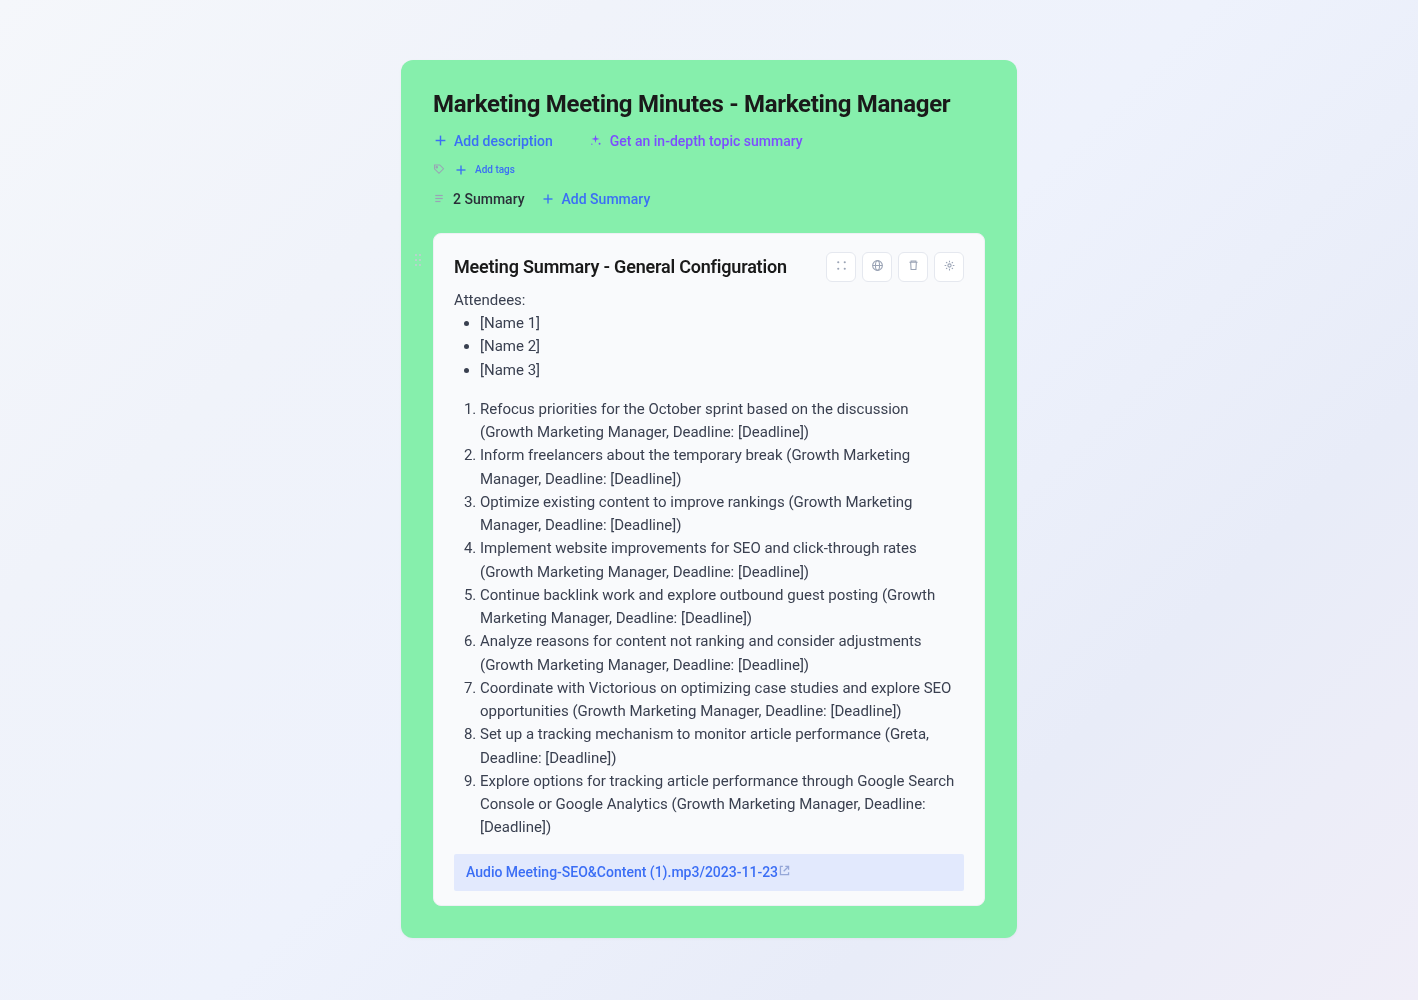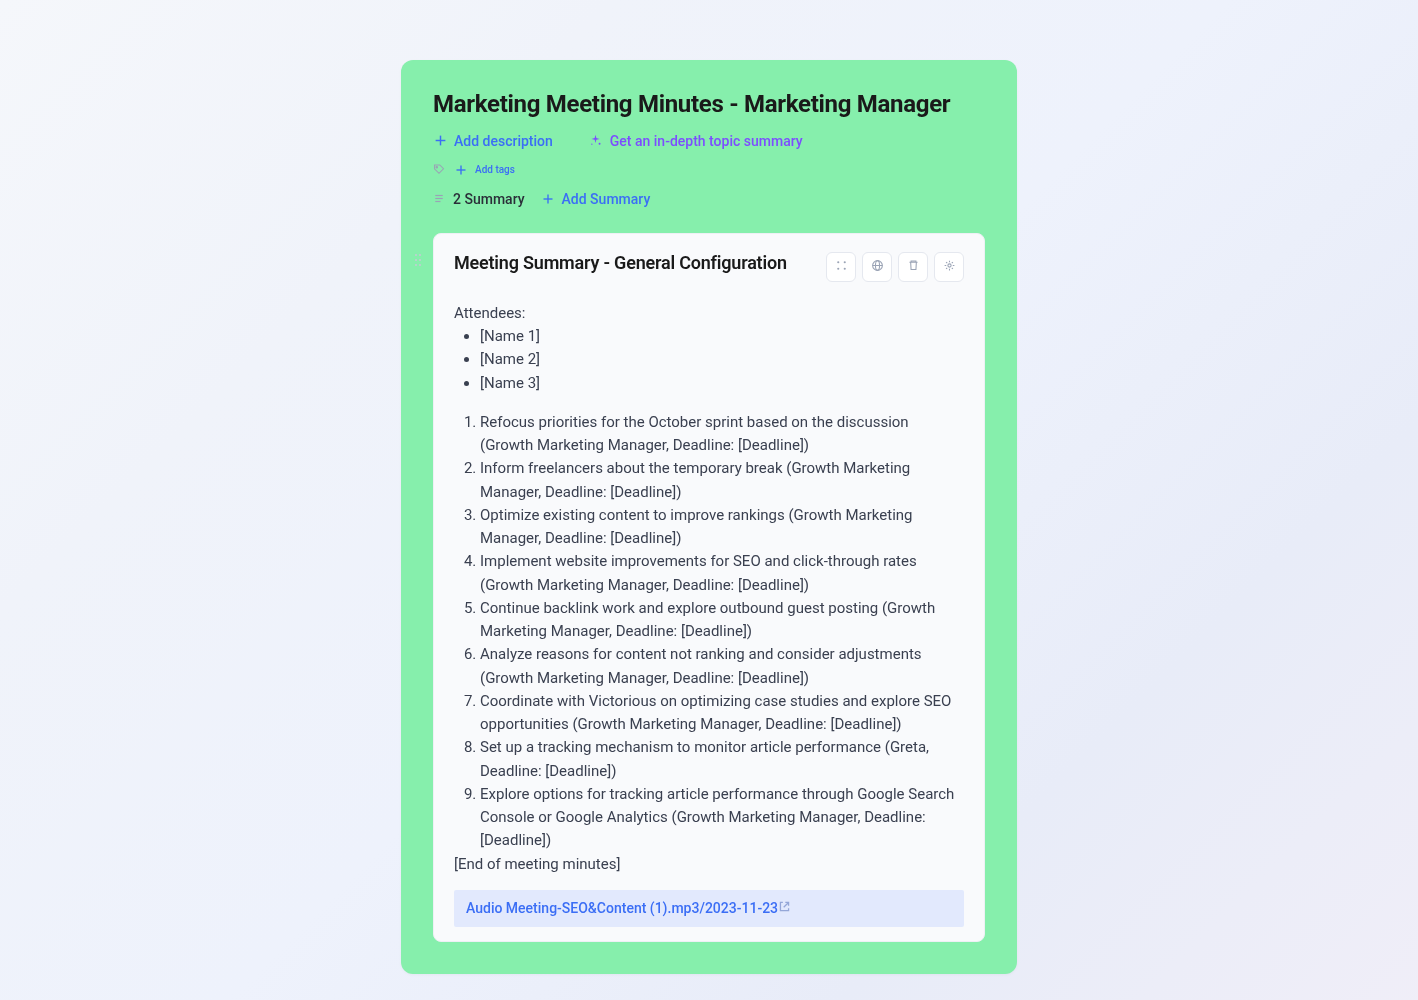--- a/index.html
+++ b/index.html
@@ -92,22 +92,22 @@
   
   .drag-handle {
     position: absolute;
     left: -20px;
     top: 18px;
     color: #c5cbd6;
     cursor: grab;
   }
   
   .summary-header {
-    display:flex; justify-content:space-between;
-    margin-bottom: 20px;
+    display:flex; align-items:center; justify-content:space-between;
+    margin-bottom: 7px;
   }
   
   .summary-title {
     font-size: 18px; font-weight: 600; color: #1a1a1a;
     letter-spacing: -0.2px;
   }
   
   .summary-actions {
     display:flex; gap:6px;
   }
@@ -295,21 +295,20 @@
           <li>Inform freelancers about the temporary break (Growth Marketing Manager, Deadline: [Deadline])</li>
           <li>Optimize existing content to improve rankings (Growth Marketing Manager, Deadline: [Deadline])</li>
           <li>Implement website improvements for SEO and click-through rates (Growth Marketing Manager, Deadline: [Deadline])</li>
           <li>Continue backlink work and explore outbound guest posting (Growth Marketing Manager, Deadline: [Deadline])</li>
           <li>Analyze reasons for content not ranking and consider adjustments (Growth Marketing Manager, Deadline: [Deadline])</li>
           <li>Coordinate with Victorious on optimizing case studies and explore SEO opportunities (Growth Marketing Manager, Deadline: [Deadline])</li>
           <li>Set up a tracking mechanism to monitor article performance (Greta, Deadline: [Deadline])</li>
           <li>Explore options for tracking article performance through Google Search Console or Google Analytics (Growth Marketing Manager, Deadline: [Deadline])</li>
         </ol>
 
-      <div class="end-note">[End of meeting minutes]</div>
 
       <div class="audio-bar">
         <span>Audio Meeting-SEO&amp;Content (1).mp3/2023-11-23</span>
         <span class="ext-icon">
           <svg viewBox="0 0 16 16" width="13" height="13" fill="none" stroke="currentColor" stroke-width="1.6">
               <path d="M6 3 L3 3 L3 13 L13 13 L13 10"></path>
               <path d="M9 3 L13 3 L13 7"></path>
               <line x1="13" y1="3" x2="7" y2="9"></line>
             </svg>
         </span>

